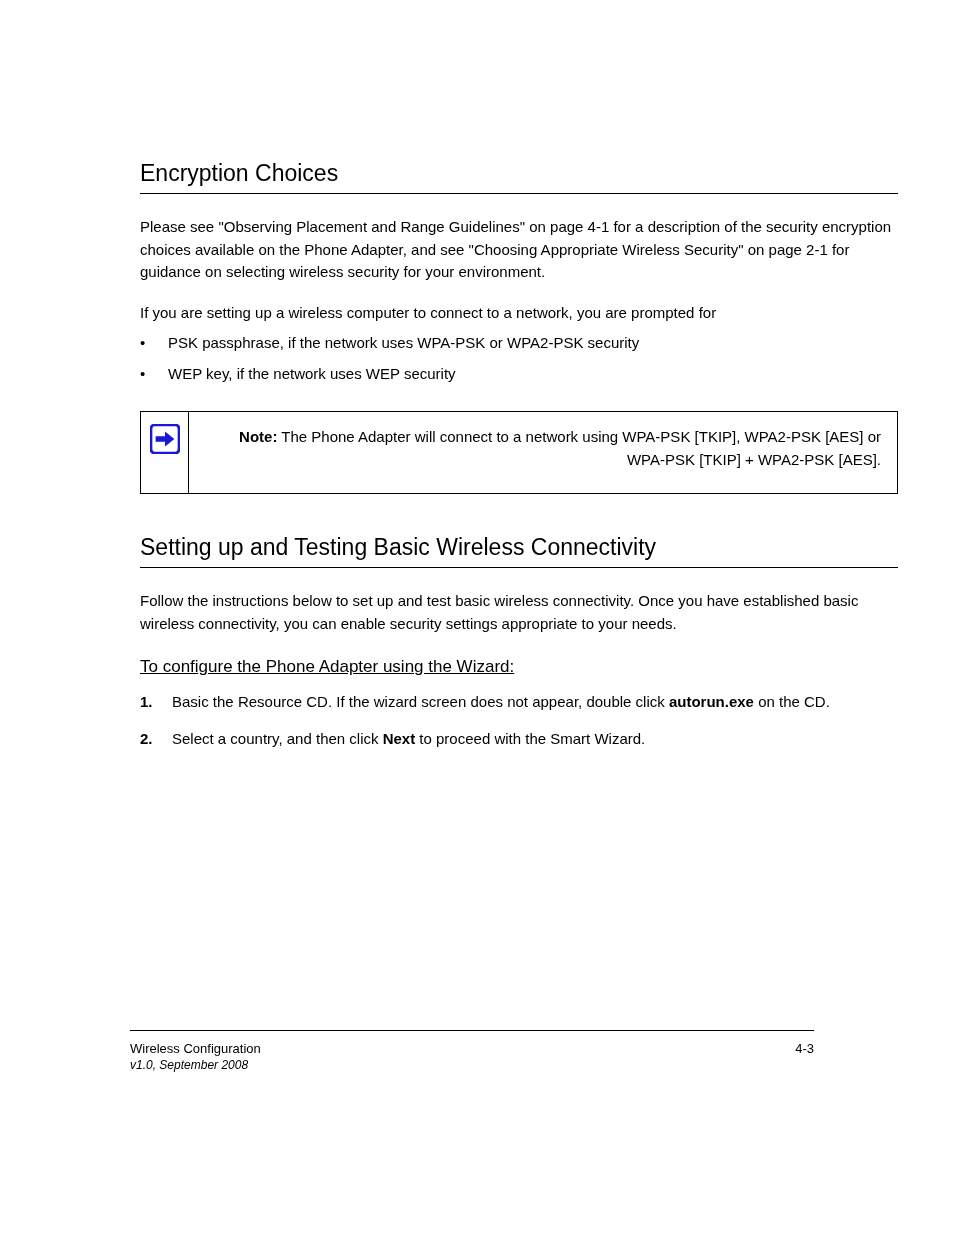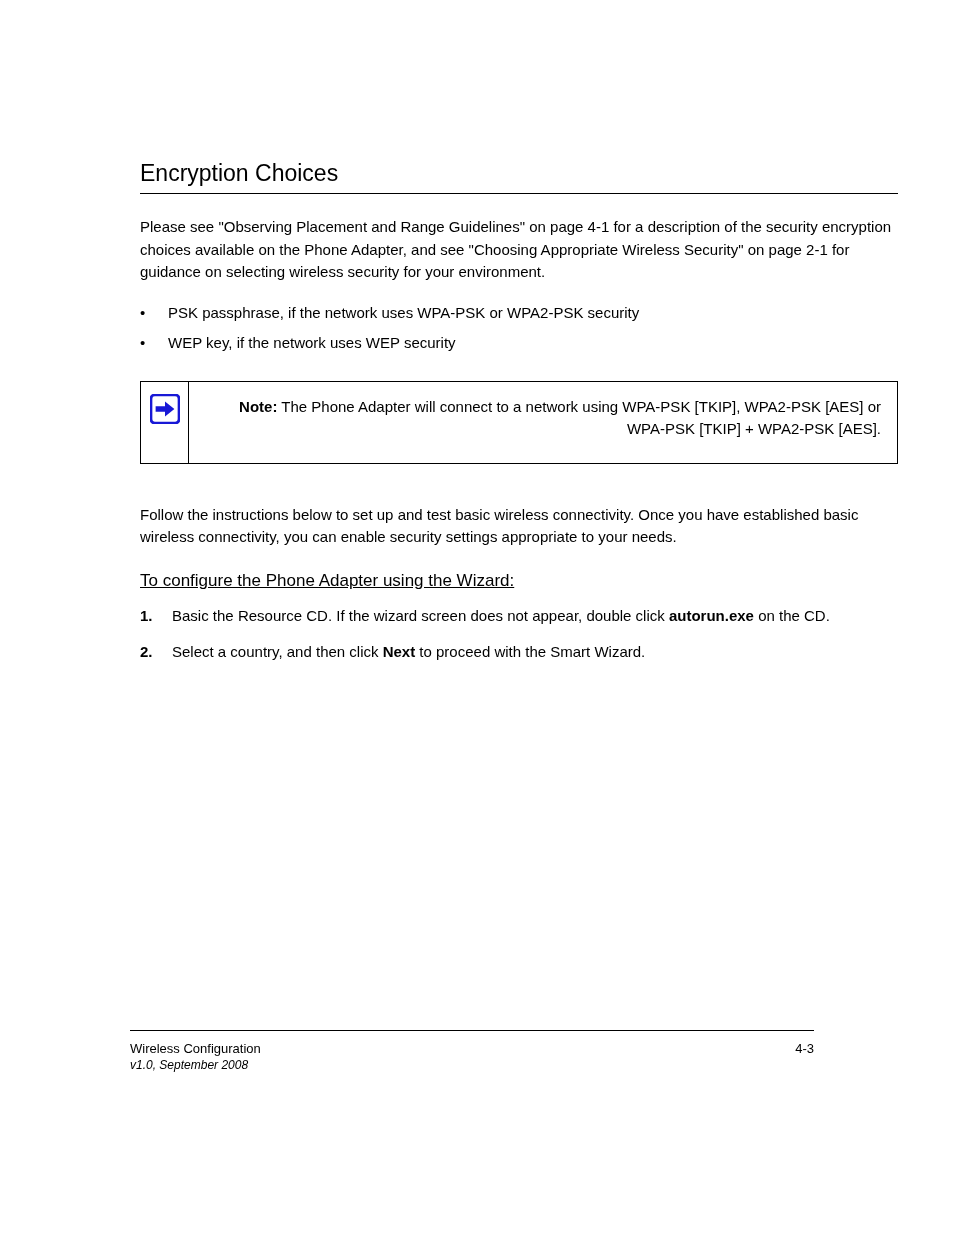--- a/index.html
+++ b/index.html
@@ -102,20 +102,21 @@
 </style>
 </head>
 <body>
 
 <div class="page">
 
   <h2 class="section-heading">Encryption Choices</h2>
 
   <p class="body-text">Please see "Observing Placement and Range Guidelines" on page 4-1 for a description of the security encryption choices available on the Phone Adapter, and see "Choosing Appropriate Wireless Security" on page 2-1 for guidance on selecting wireless security for your environment.</p>
 
+  <p class="body-text indent">If you are setting up a wireless computer to connect to a network, you are prompted for</p>
 
   <div class="bullet-row">
     <div class="bullet">•</div>
     <div class="bullet-body">PSK passphrase, if the network uses WPA-PSK or WPA2-PSK security</div>
   </div>
   <div class="bullet-row">
     <div class="bullet">•</div>
     <div class="bullet-body">WEP key, if the network uses WEP security</div>
   </div>
 
@@ -125,20 +126,21 @@
         <rect x="1" y="1" width="30" height="30" rx="4" ry="4" fill="#fff" stroke="#1818d6" stroke-width="3"></rect>
         <path d="M6 13 L16 13 L16 8 L26 16 L16 24 L16 19 L6 19 Z" fill="#1818d6"></path>
       </svg>
     </div>
     <div class="note-text-cell">
       <span class="bold">Note:</span>
       <span>The Phone Adapter will connect to a network using WPA-PSK [TKIP], WPA2-PSK [AES] or WPA-PSK [TKIP] + WPA2-PSK [AES].</span>
     </div>
   </div>
 
+  <h2 class="section-heading">Setting up and Testing Basic Wireless Connectivity</h2>
 
   <p class="body-text">Follow the instructions below to set up and test basic wireless connectivity. Once you have established basic wireless connectivity, you can enable security settings appropriate to your needs.</p>
 
   <h3 class="subsubheading">To configure the Phone Adapter using the Wizard:</h3>
 
   <div class="ol-row">
     <div class="num">1.</div>
     <div class="ol-body">
       <span>Basic the </span><span style="">Resource CD</span><span>. If the wizard screen does not appear, double click </span><span class="bold">autorun.exe</span><span> on the CD.</span>
     </div>

